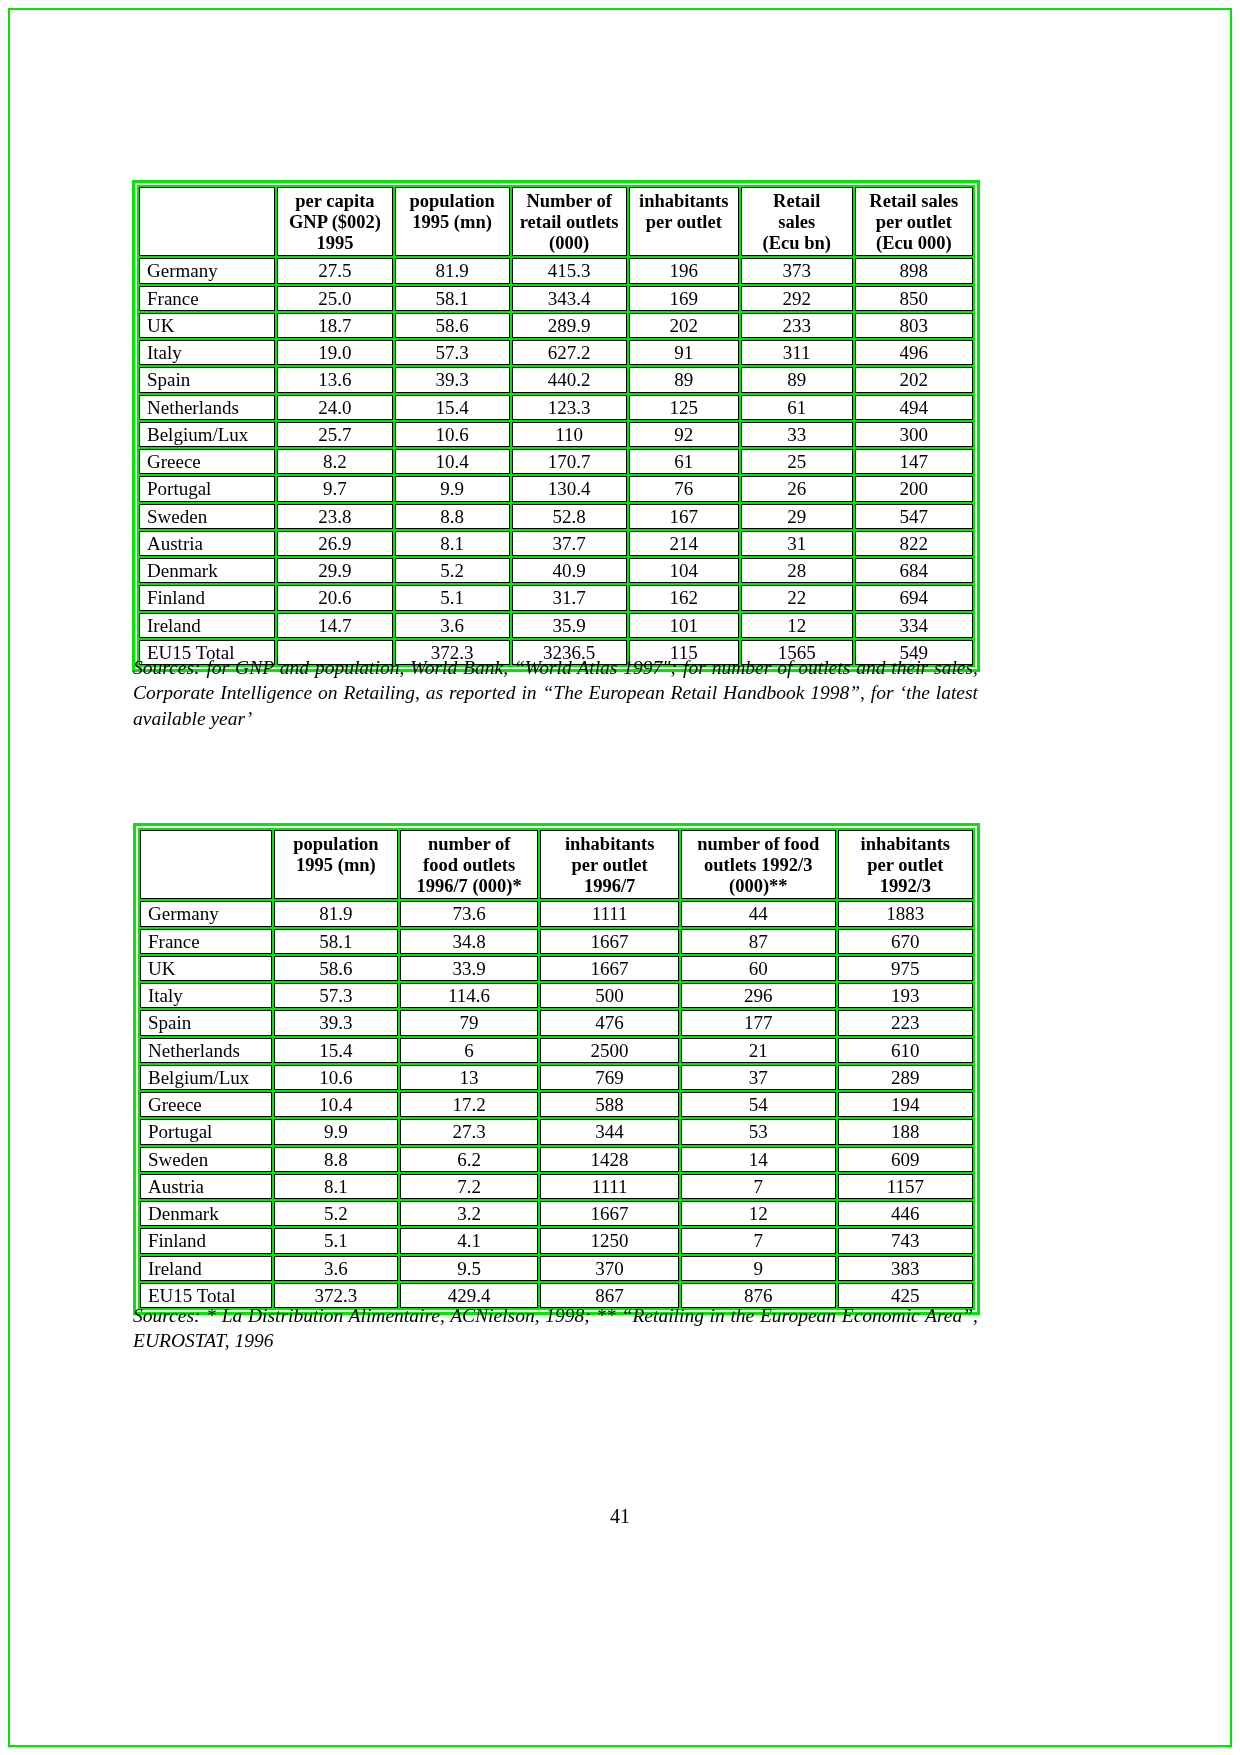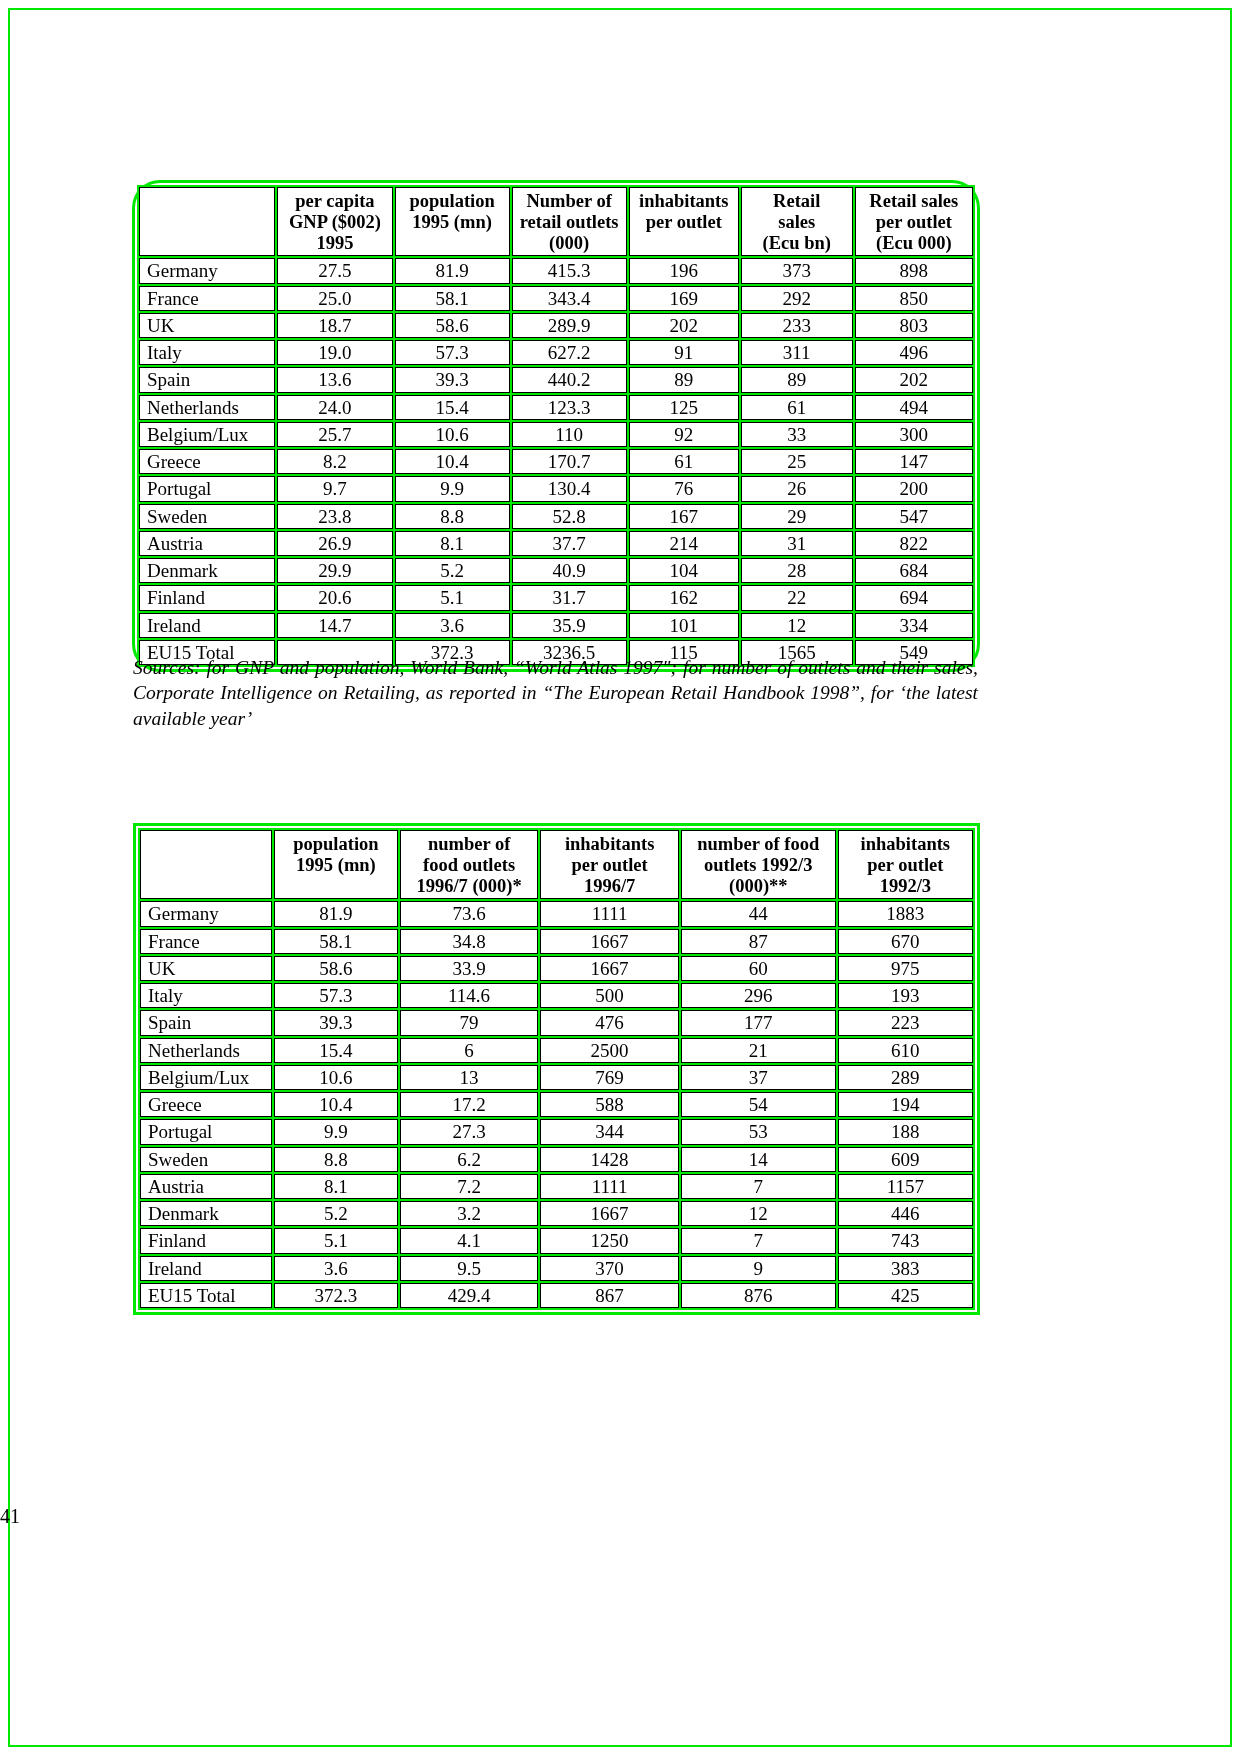--- a/index.html
+++ b/index.html
@@ -90,28 +90,28 @@
     font-style: italic;
     font-size: 19.5px;
     line-height: 1.30;
     text-align: justify;
     font-family: Liberation Serif, serif;
   }
 
   .page-number {
     position: absolute;
     width: 100%;
-    text-align: left;
+    text-align: center;
     font-size: 20px;
     font-family: "Liberation Serif", "DejaVu Serif", serif;
   }
 
   
   #cap-1 { position: absolute; left: 0; top: 136px; width: 1105px; }
-  #tbl-1 { left: 132px; top: 180px; width: 848px; border-radius: 28px; }
+  #tbl-1 { left: 132px; top: 180px; width: 848px; }
   #src-1 { left: 133px; top: 655px; width: 845px; }
   #cap-2 { position: absolute; left: 0; top: 776px; width: 1175px; }
   #tbl-2 { left: 133px; top: 823px; width: 847px; }
   #src-2 { left: 133px; top: 1303px; width: 845px; }
   #pageno { left: 0; top: 1505px; }
 </style>
 </head>
 <body>
 
 <div id="page-frame"></div>
@@ -474,16 +474,17 @@
             <td>372.3</td>
             <td>429.4</td>
             <td>867</td>
             <td>876</td>
             <td>425</td>
           </tr>
         </tbody>
     </table>
   </div>
 
+  <div id="src-2" class="sources">Sources: * La Distribution Alimentaire, ACNielson, 1998; ** “Retailing in the European Economic Area”, EUROSTAT, 1996</div>
 
   <div id="pageno" class="page-number">41</div>
 
 </div>
 
 </body></html>

